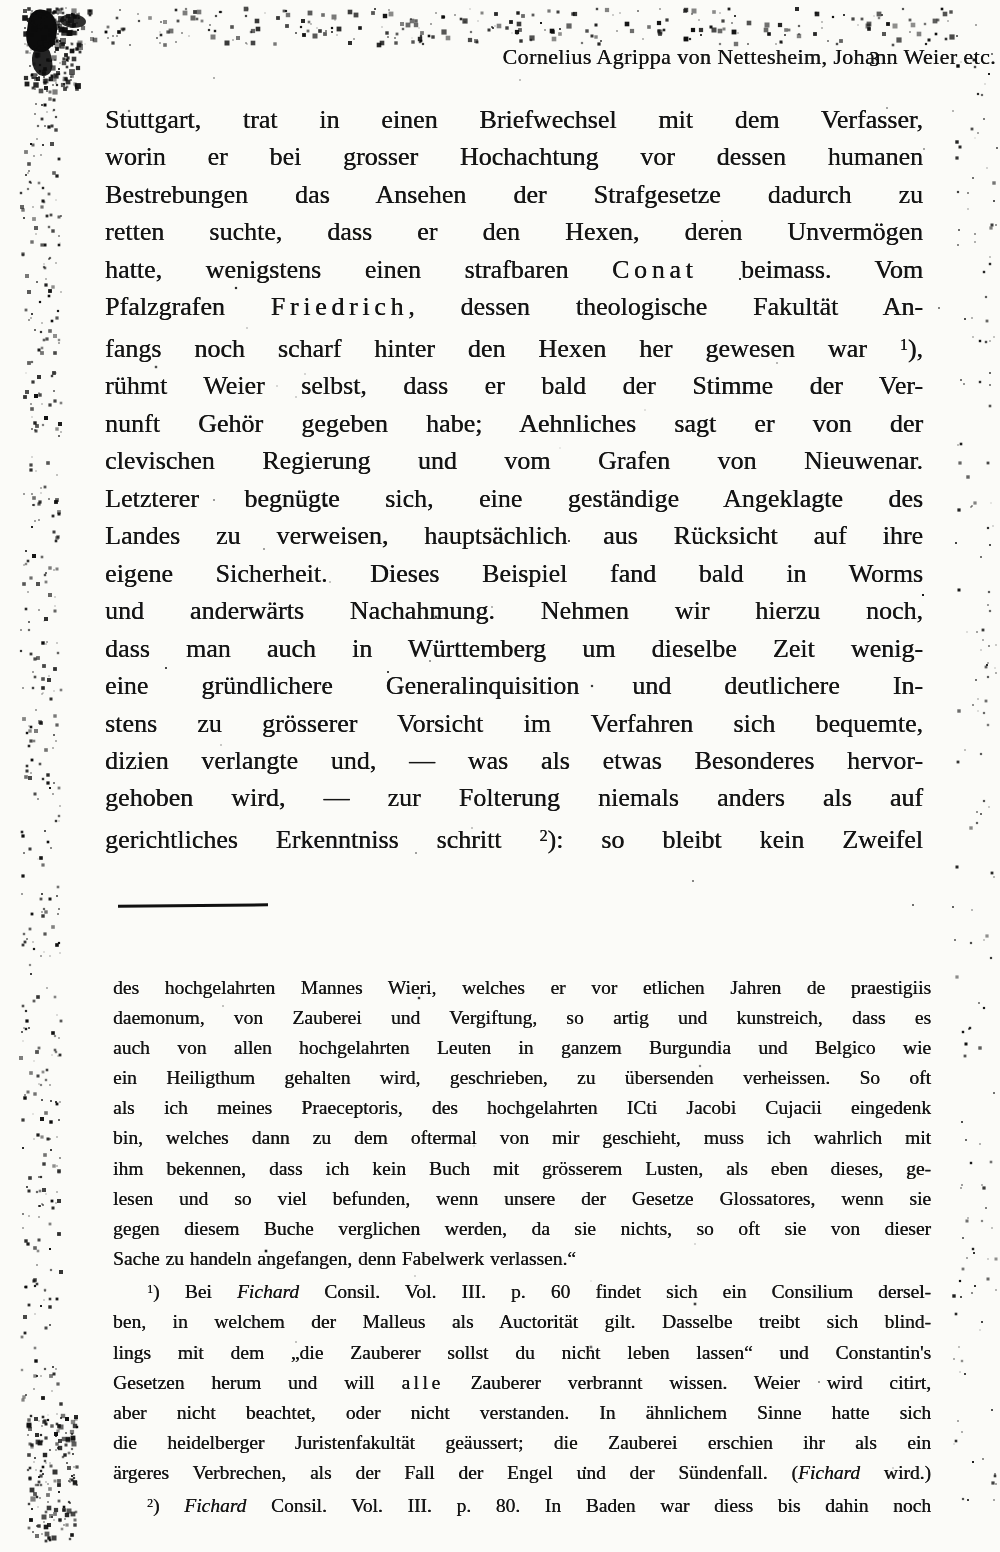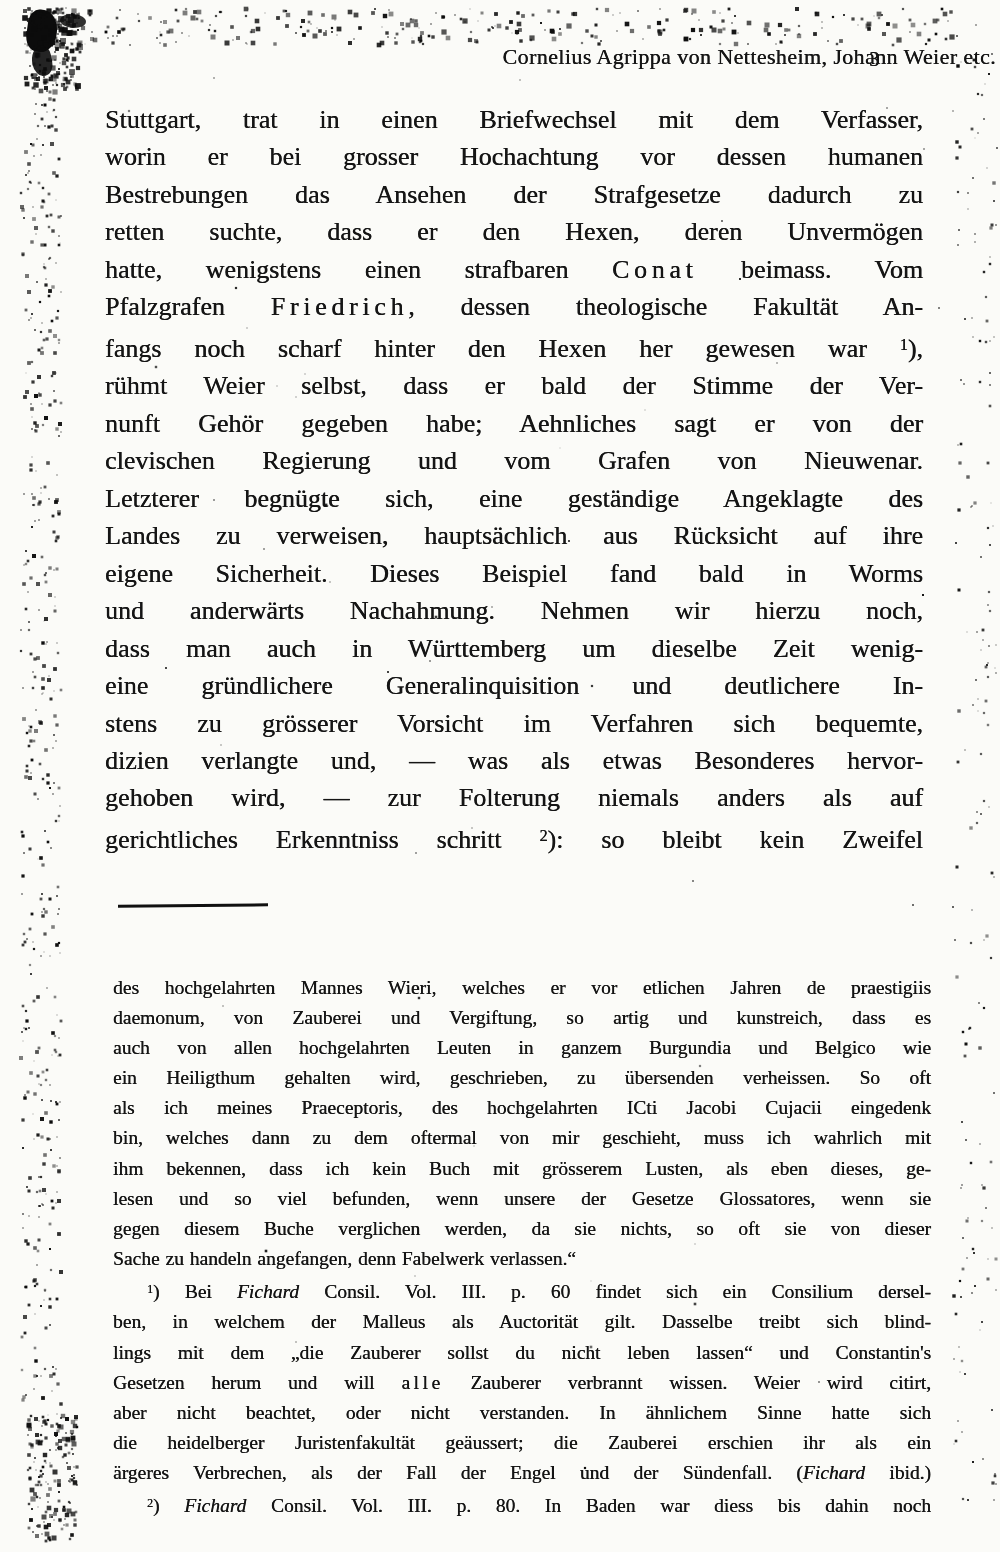--- a/index.html
+++ b/index.html
@@ -91,21 +91,21 @@
         <div class="line"><span>gegen diesem Buche verglichen werden, da sie nichts, so oft sie von dieser</span></div>
         <div class="line nj"><span>Sache zu handeln angefangen, denn Fabelwerk verlassen.“</span></div>
       </div>
     <div>
         <div class="line ind"><span class="sup">1</span><span>) Bei </span><span class="it">Fichard</span><span> Consil. Vol. III. p. 60 findet sich ein Consilium dersel-</span></div>
         <div class="line"><span>ben, in welchem der Malleus als Auctorität gilt. Dasselbe treibt sich blind-</span></div>
         <div class="line"><span>lings mit dem „die Zauberer sollst du nicht leben lassen“ und Constantin's</span></div>
         <div class="line"><span>Gesetzen herum und will </span><span class="spc">alle</span><span> Zauberer verbrannt wissen. Weier wird citirt,</span></div>
         <div class="line"><span>aber nicht beachtet, oder nicht verstanden. In ähnlichem Sinne hatte sich</span></div>
         <div class="line"><span>die heidelberger Juristenfakultät geäussert; die Zauberei erschien ihr als ein</span></div>
-        <div class="line"><span>ärgeres Verbrechen, als der Fall der Engel und der Sündenfall. (</span><span class="it">Fichard</span><span> ibid.)</span></div>
+        <div class="line"><span>ärgeres Verbrechen, als der Fall der Engel und der Sündenfall. (</span><span class="it">Fichard</span><span> wird.)</span></div>
       </div>
     <div>
         <div class="line ind"><span class="sup">2</span><span>) </span><span class="it">Fichard</span><span> Consil. Vol. III. p. 80. In Baden war diess bis dahin noch</span></div>
       </div>
   </div>
 
   <div id="noise">
     <div class="blob" id="blob-tl1"></div>
     <div class="blob" id="blob-tl2"></div>
     <div class="blob" id="blob-tl3"></div>

